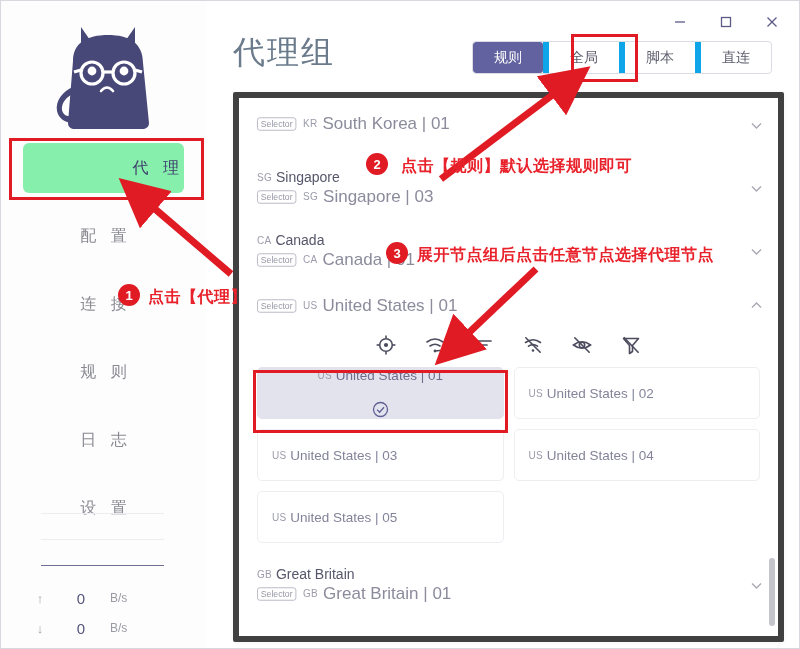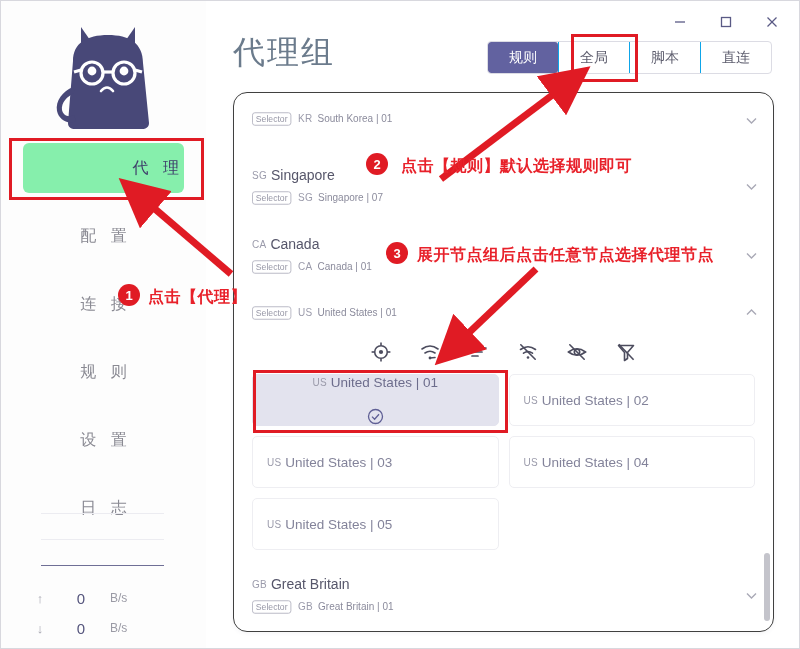--- a/index.html
+++ b/index.html
@@ -44,47 +44,47 @@
 
   
   .main{position:absolute;left:205px;top:0;right:0;bottom:0;}
   .page-title{position:absolute;left:27px;top:30px;font-size:32px;color:#6b7b8c;letter-spacing:2px;}
   .mode-tabs{
     position:absolute;right:27px;top:40px;display:flex;
     border:1px solid #dcdce4;border-radius:4px;overflow:hidden;background:#fff;height:31px;
   }
   .mtab{
     min-width:48px;padding:0 11px;display:flex;align-items:center;justify-content:center;
-    font-size:14px;color:#5d5d6d;border-left:1px solid #0ea5e9;cursor:default;
+    font-size:14px;color:#5d5d6d;border-left:6px solid #0ea5e9;cursor:default;
   }
   .mtab:first-child{border-left:none;}
   .mtab.active{background:#6262a0;color:#fff;border-radius:3px;}
 
   
   .panel{
     position:absolute;left:27px;top:91px;width:539px;height:538px;
-    background:#fff;border:1px solid #404040;border-radius:14px;
+    background:#fff;border:6px solid #404040;border-radius:2px;
     box-shadow:0 1px 4px rgba(100,100,130,.07);
     overflow:hidden;
   }
   .panel-scroll{position:absolute;inset:0;overflow:hidden;}
   .scrollbar{
     position:absolute;right:3px;top:460px;width:6px;height:68px;border-radius:3px;background:#c4c4cb;
   }
 
   .group{position:relative;padding:0 18px;}
   .group-head{position:relative;padding:7px 0 7px 0;cursor:default;}
-  .g-title{font-size:14px;color:#56566a;line-height:23px;}
+  .g-title{font-size:14px;color:#56566a;line-height:16px;}
   .g-sub{display:flex;align-items:center;gap:5px;margin-top:2px;line-height:18px;}
   .badge{
     display:inline-block;border:1px solid #b8b8c4;border-radius:3px;
     font-size:9px;color:#9797a6;padding:0 3px;line-height:12px;
     transform:scale(.96);transform-origin:left center;white-space:nowrap;
   }
-  .g-sub-text{font-size:10px;color:#8b8b9c;}
+  .g-sub-text{font-size:17px;color:#8b8b9c;}
   .cc{font-size:10px;color:#9b9bab;letter-spacing:.3px;vertical-align:1px;}
   .chev{position:absolute;right:-4px;top:50%;margin-top:-7px;color:#a9a9b6;}
   .chev svg{display:block;}
 
   
   .toolbar{display:flex;gap:27px;justify-content:center;padding:12px 0 9px 0;}
   .tb-ico{width:22px;height:22px;color:#4c4c5e;cursor:default;}
   .tb-ico svg{display:block;}
 
   
@@ -162,24 +162,24 @@
       <div class="nav-item">
         <span>配 置</span>
       </div>
       <div class="nav-item">
         <span>连 接</span>
       </div>
       <div class="nav-item">
         <span>规 则</span>
       </div>
       <div class="nav-item">
+        <span>日 志</span>
+      </div>
+      <div class="nav-item">
         <span>设 置</span>
-      </div>
-      <div class="nav-item">
-        <span>日 志</span>
       </div>
     </div>
 
     <div class="side-rules">
       <div class="ln"></div>
       <div class="ln"></div>
       <div class="ln dark"></div>
     </div>
 
     <div class="traffic">
@@ -226,21 +226,21 @@
 
         <div class="group" style="margin-top:12px;">
           <div class="group-head">
             <div class="g-title">
               <span class="cc">SG</span>
               <span>Singapore</span>
             </div>
             <div class="g-sub">
               <span class="badge">Selector</span>
               <span class="cc">SG</span>
-              <span class="g-sub-text">Singapore | 07</span>
+              <span class="g-sub-text">Singapore | 03</span>
             </div>
             <div class="chev">
               <svg width="15" height="15" viewBox="0 0 15 15">
                   <polyline points="3,5.5 7.5,10 12,5.5" fill="none" stroke="currentColor" stroke-width="1.4"></polyline>
                 </svg>
             </div>
           </div>
         </div>
 
         <div class="group" style="margin-top:12px;">

